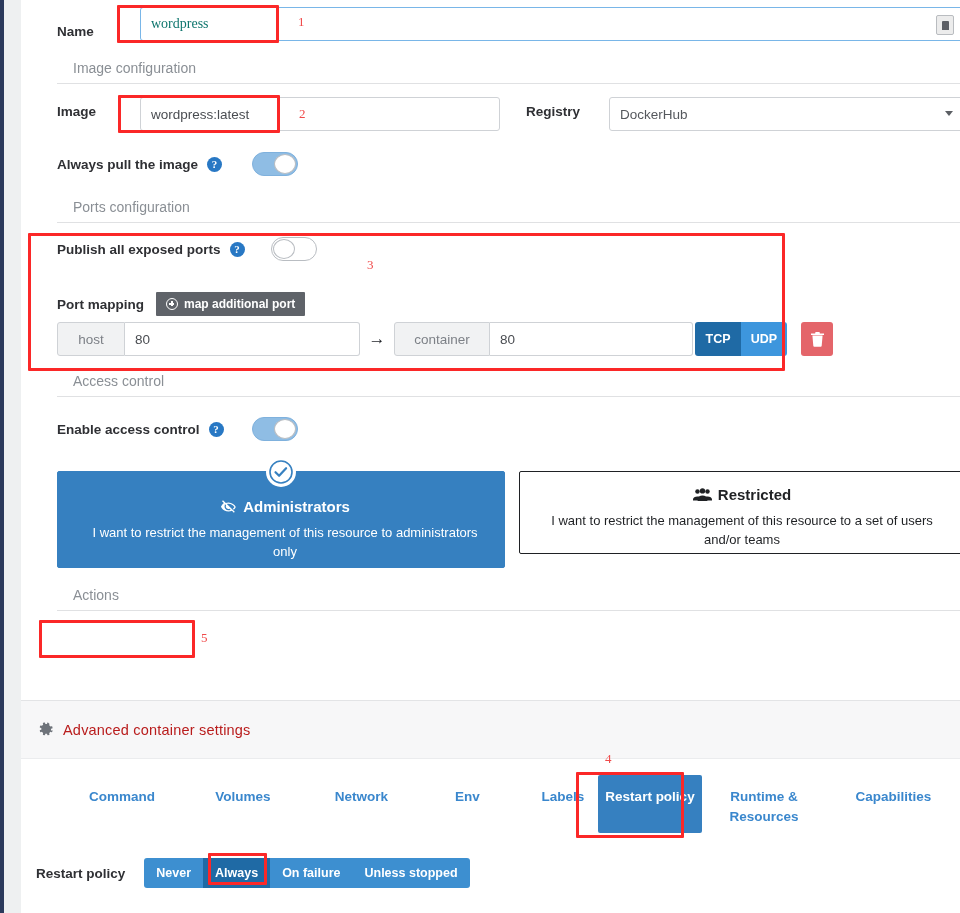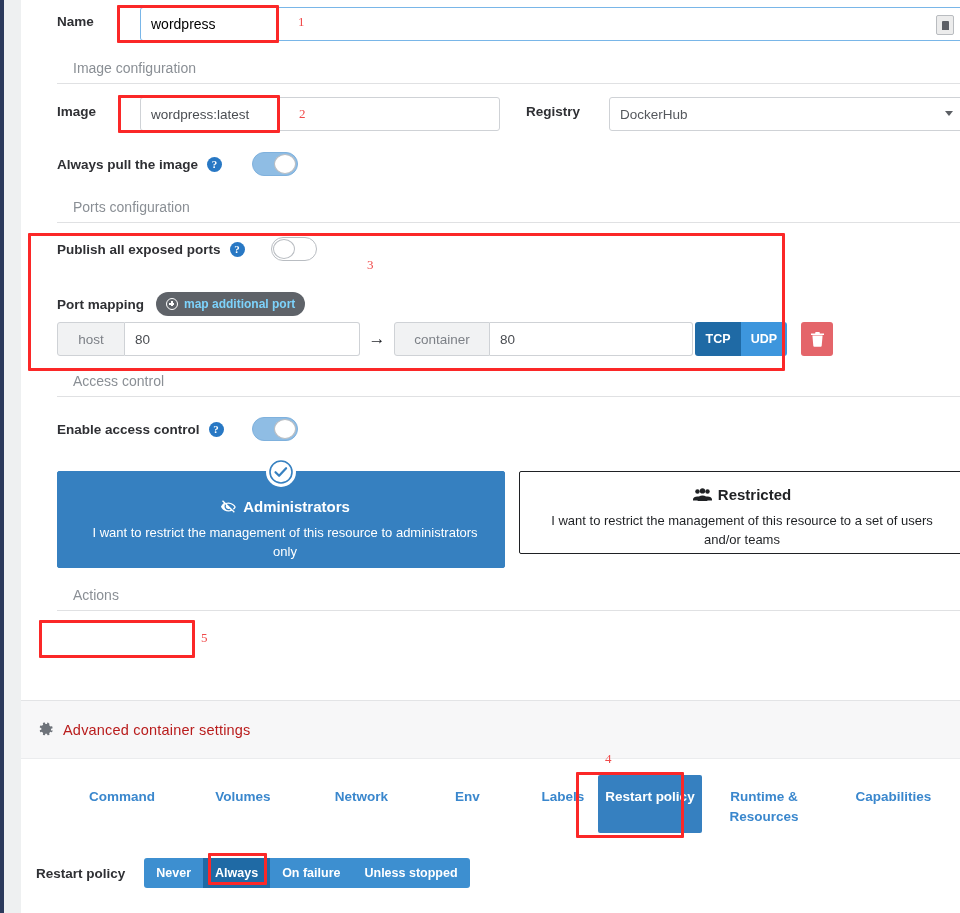--- a/index.html
+++ b/index.html
@@ -42,21 +42,21 @@
     height: 34px; padding: 0 10px; background: #fff; outline: none;
   }
   input.txt::placeholder { color: #9b9fa5; }
   .name-input {
     position: absolute; left: 119px; top: 7px; width: 825px; height: 34px;
     border: 1px solid #79b6e8; border-radius: 3px; background: #fff;
     display: flex; align-items: center;
   }
   .name-input input {
     border: 0; outline: none; background: transparent; width: 760px; height: 32px;
-    padding: 0 10px; font-size: 14px; color: #000000; font-family: Liberation Sans, sans-serif;
+    padding: 0 10px; font-size: 14px; color: #0f766e; font-family: Liberation Serif, serif;
   }
   .pw-icon {
     position: absolute; right: 10px; top: 7px; width: 18px; height: 20px;
     border: 1px solid #b9bcc0; border-radius: 2px; background: #ececec;
     display: flex; align-items: center; justify-content: center;
   }
   .pw-icon i { display:block; width: 7px; height: 9px; background: #5d6066; border-radius: 1px 1px 0 0; }
 
   
   .sel {
@@ -79,21 +79,21 @@
   .toggle { width: 46px; height: 24px; border-radius: 13px; position: relative; display: inline-block; }
   .toggle.on  { background: #8fbde4; border: 1px solid #7fb1dd; }
   .toggle.off { background: #ffffff; border: 1px solid #b9bdc2; }
   .toggle .knob { position: absolute; top: 1px; width: 22px; height: 20px; border-radius: 50%;
                   background: #fff; border: 1px solid #b9bdc2; }
   .toggle.on .knob  { right: 1px; }
   .toggle.off .knob { left: 1px; }
 
   
   .btn { font-family: "Liberation Sans", sans-serif; font-size: 12.5px; border: 0;
-         border-radius: 12px; cursor: pointer; color: #7dd3fc; }
+         border-radius: 1px; cursor: pointer; color: #ffffff; }
   .btn-gray { background: #5f6369; padding: 5px 10px; font-weight: bold; font-size: 12px; display:inline-flex; align-items:center; }
   .btn-gray .plus { display:inline-block; width: 12px; height: 12px; border-radius: 50%;
                     border: 1.6px solid #fff; margin-right: 6px; position: relative; }
   .btn-gray .plus:before, .btn-gray .plus:after { content:""; position:absolute; background:#fff; }
   .btn-gray .plus:before { left: 4.2px; top: 1.6px; width: 1.6px; height: 5.6px; }
   .btn-gray .plus:after  { top: 4.2px; left: 1.6px; height: 1.6px; width: 5.6px; }
 
   .addon { background: #f1f2f3; border: 1px solid #cfd2d6; height: 34px;
            display: flex; align-items: center; justify-content: center;
            font-size: 13.5px; color: #7d8187; }
@@ -134,21 +134,21 @@
 </head>
 <body>
 
 <div id="root">
 
   <div class="sidebar-strip"></div>
   <div class="page-gutter"></div>
 
   <div class="panel" id="panel-main">
 
-    <div class="row" style="left:36px; top:14px;">
+    <div class="row" style="left:36px; top:24px;">
       <span class="lbl">Name</span>
     </div>
     <div class="name-input">
       <input class="txt" type="text" value="wordpress" style="">
       <span class="pw-icon">
           <i></i>
         </span>
     </div>
 
     <div class="sect" style="top:60px;">

